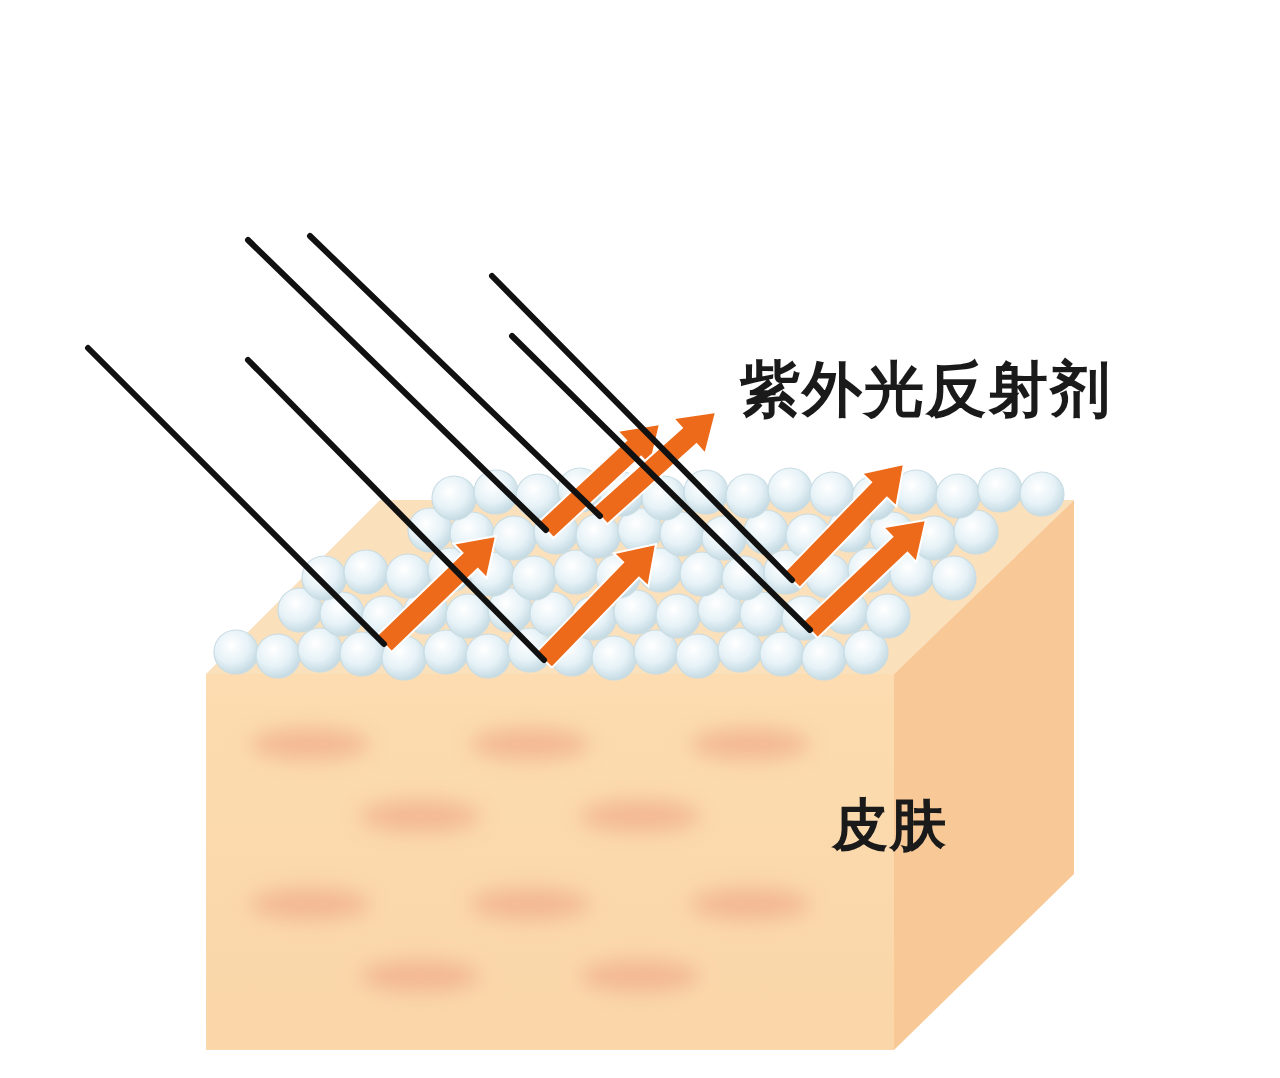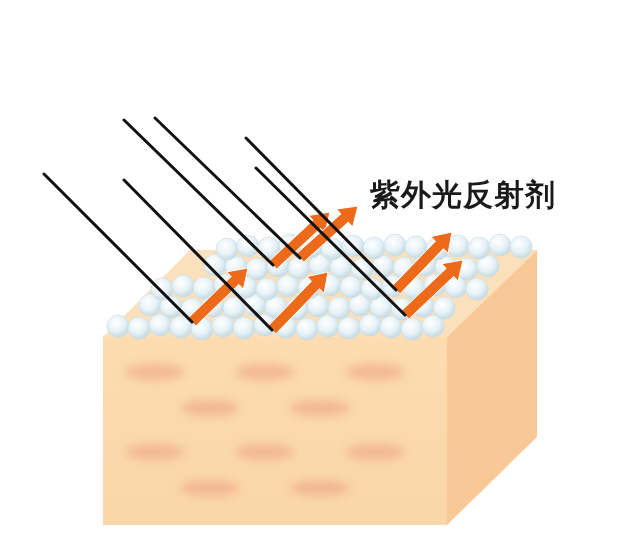--- a/index.html
+++ b/index.html
@@ -136,13 +136,14 @@
         <polygon points="303.6714975866361,262.0951319235557 348.2692476549993,222.11094220709217 352.60829025738747,226.95064357129436 358,206 336.58720987933884,209.08097699577857 340.92625248172703,213.92067835998077 296.3285024133639,253.9048680764443" fill="#ec6a1a" stroke="#ffffff" stroke-width="1"></polygon>
         <line x1="155" y1="118" x2="300" y2="258" stroke="#111111" stroke-width="3" stroke-linecap="round"></line>
         <polygon points="399.9567080333957,293.8202698253476 443.4540067868035,248.76949611646097 448.1301162808167,253.28436045550816 452,232 430.8644812259989,236.61409212671853 435.54059072001206,241.12895646576573 392.0432919666043,286.1797301746524" fill="#ec6a1a" stroke="#ffffff" stroke-width="1"></polygon>
         <line x1="246" y1="138" x2="396" y2="290" stroke="#111111" stroke-width="3" stroke-linecap="round"></line>
         <polygon points="408.7845037065511,318.9909311814539 453.7232743854293,276.37657967562114 458.1958696749897,281.09313470824844 463,260 441.6816716827667,263.67816228008604 446.1542669723271,268.39471731271334 401.2154962934489,311.0090688185461" fill="#ec6a1a" stroke="#ffffff" stroke-width="1"></polygon>
         <line x1="256" y1="168" x2="405" y2="315" stroke="#111111" stroke-width="3" stroke-linecap="round"></line>
       </g>
   </svg>
 
   <div class="label label-uv">紫外光反射剂</div>
+  <div class="label label-skin">皮肤</div>
 </div>
 
 </body></html>

